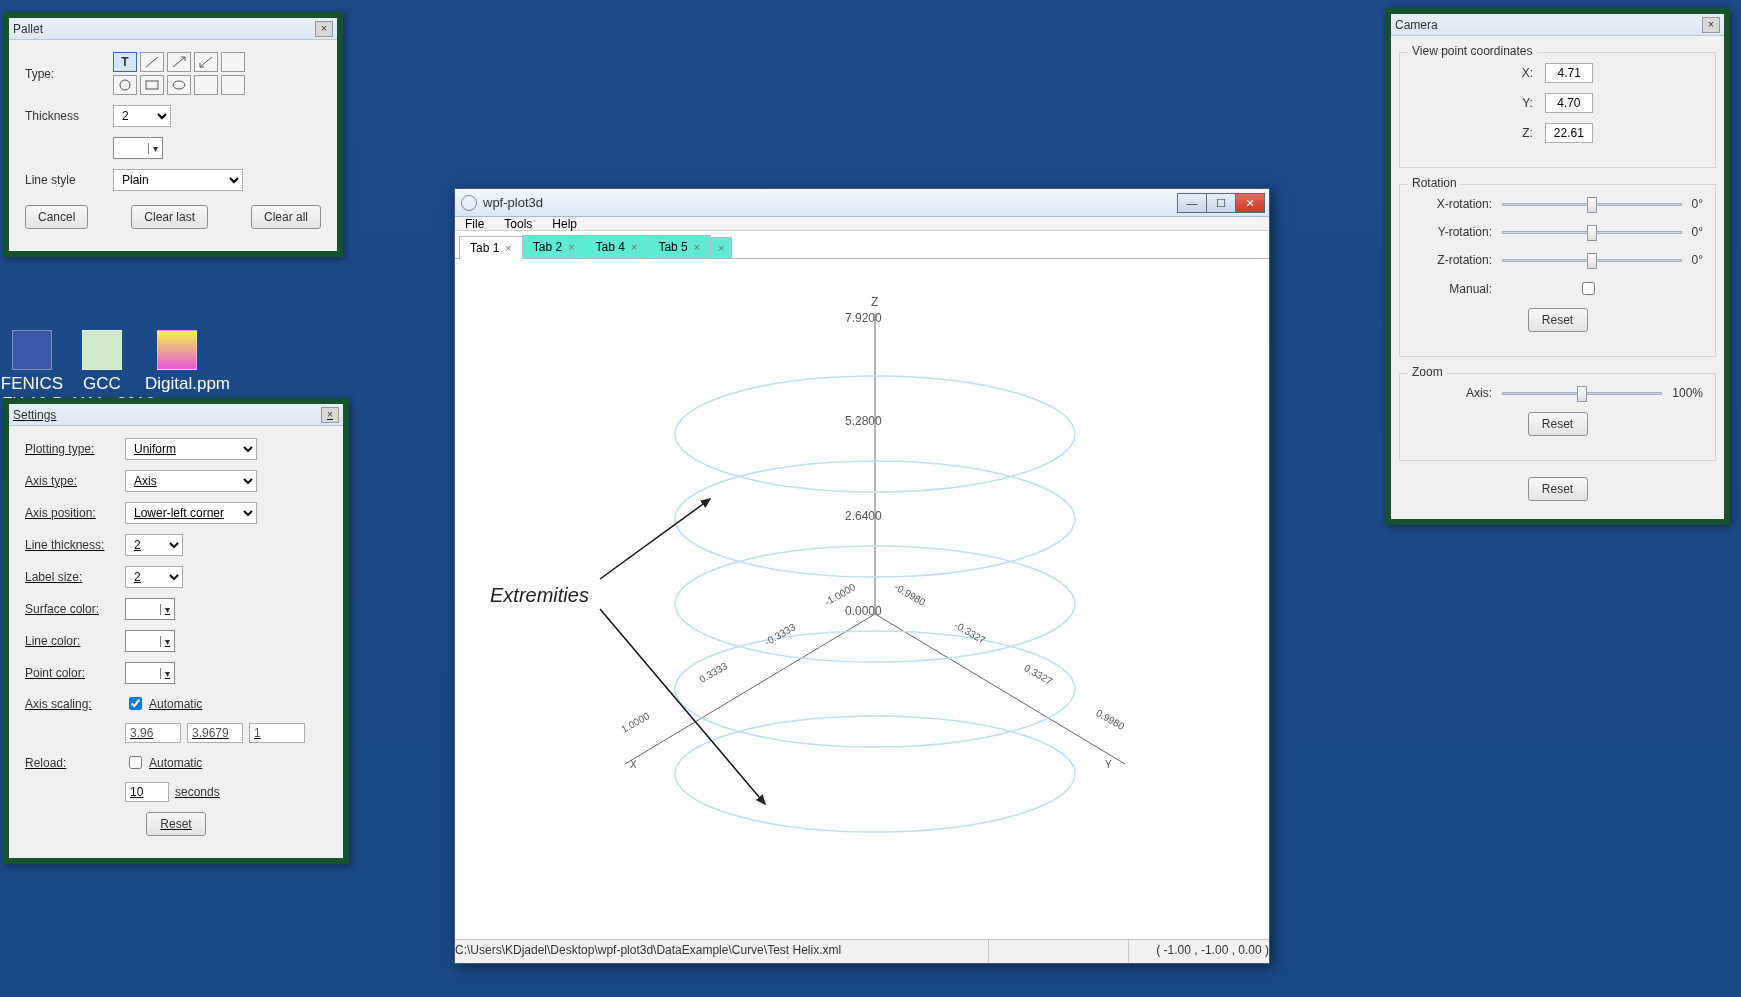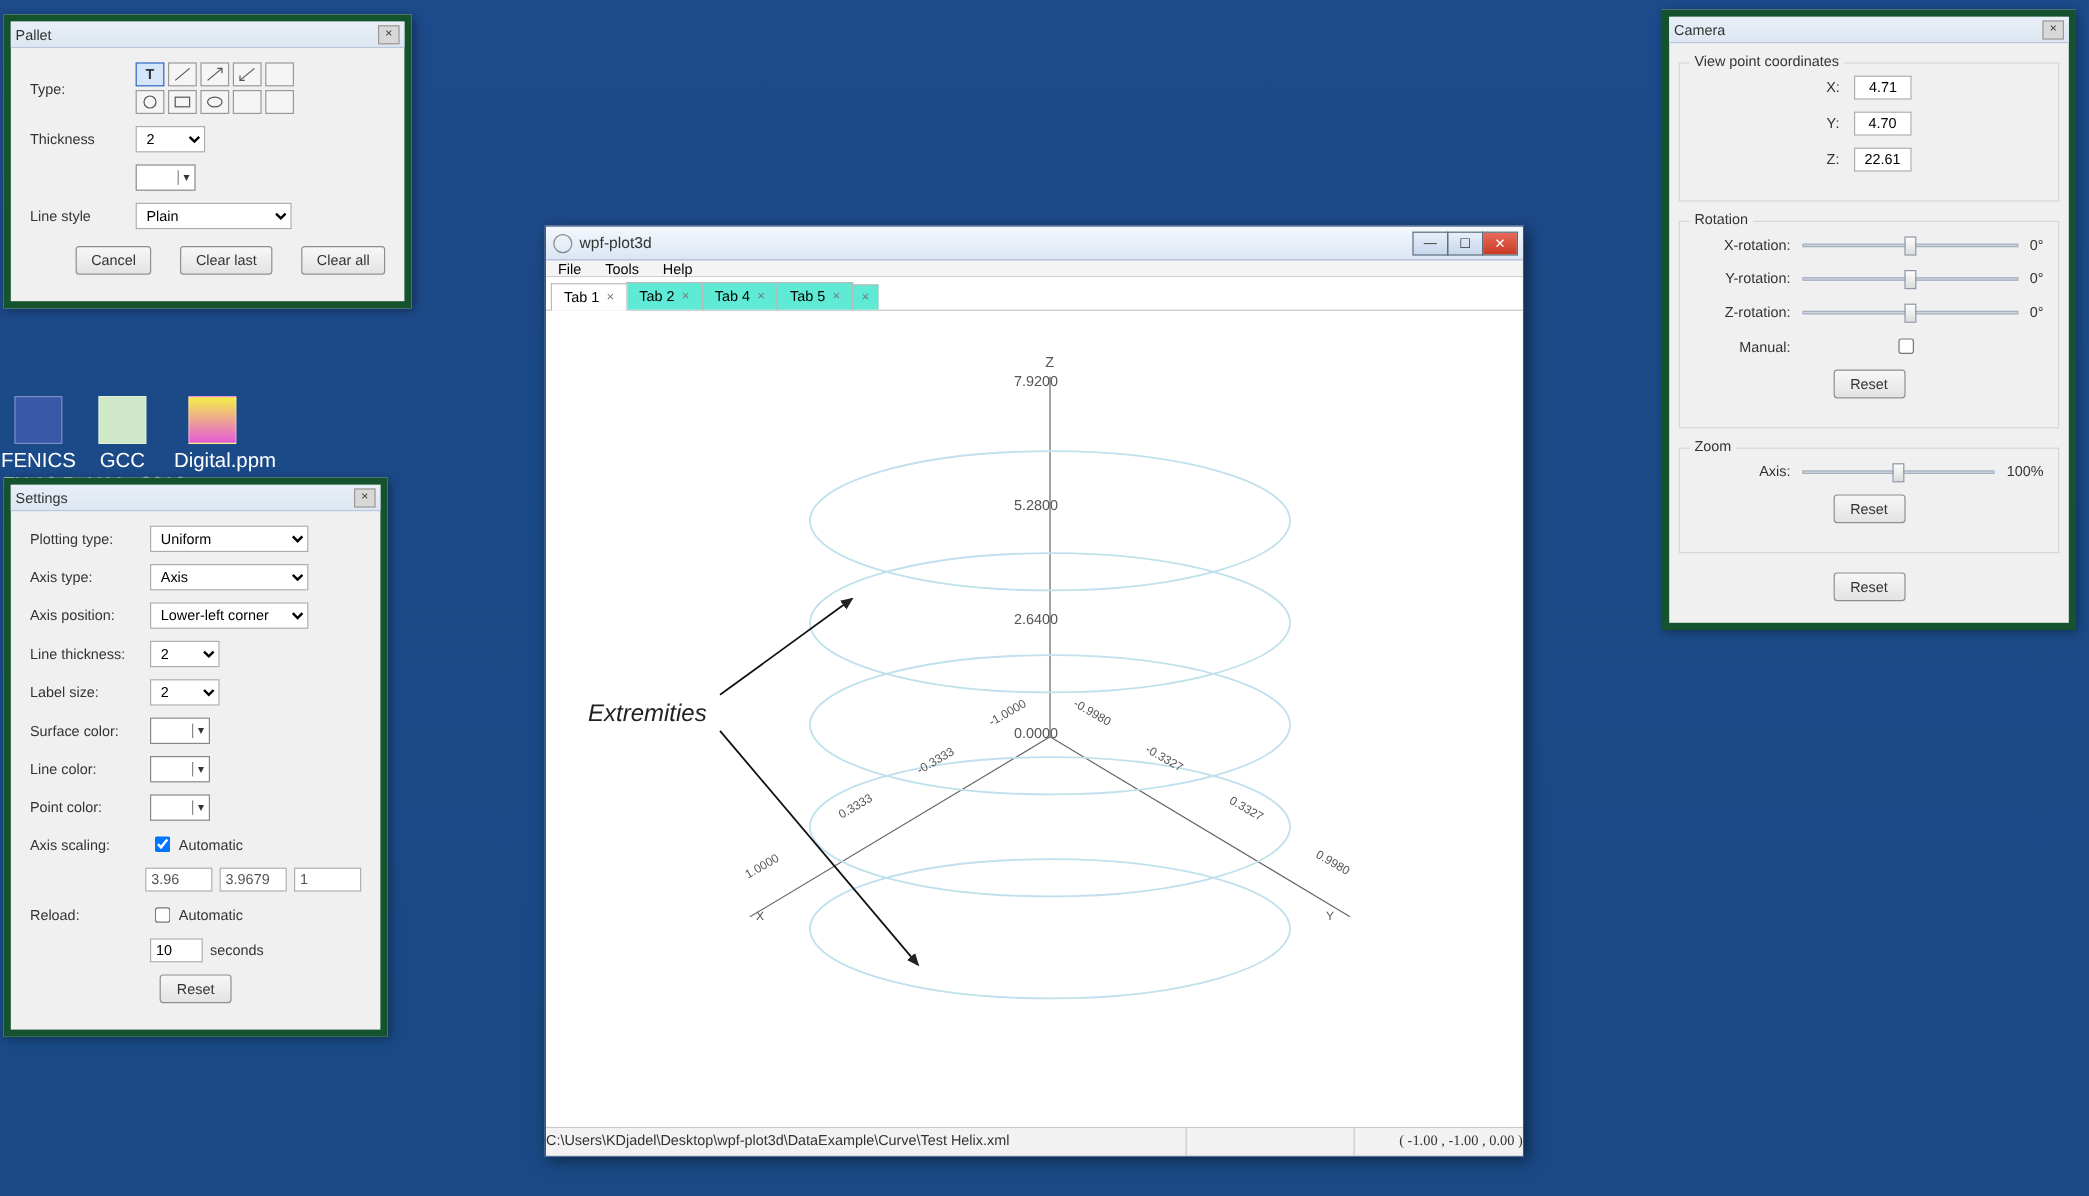--- a/index.html
+++ b/index.html
@@ -175,29 +175,29 @@
       <label class="l"></label>
       <div class="colorpick">
         <div class="sw" style="background:#000"></div>
           <div class="ar">▾</div>
       </div>
     </div>
     <div class="row">
       <label class="l">Line style</label>
       <select style="width:130px"><option>Plain</option></select>
     </div>
-    <div class="row" style="justify-content:flex-end; margin-top:14px;gap:24px;">
+    <div class="row" style="justify-content:space-between; margin-top:14px;gap:24px;">
       <span class="btn">Cancel</span>
       <span class="btn">Clear last</span>
       <span class="btn">Clear all</span>
     </div>
   </div>
 </div>
 
-<div class="window" style="left:3px; top:398px; width:320px;">
+<div class="window" style="left:3px; top:398px; width:346px;text-decoration:underline;">
   <div class="titlebar">
     <span>Settings</span>
     <span class="close">×</span>
   </div>
   <div class="body settings-body">
     <div class="row">
         <label class="l">Plotting type:</label>
       <select style="width:132px"><option>Uniform</option></select>
       </div>
     <div class="row">
@@ -341,21 +341,21 @@
 
     <div class="plotlabel" style="left:438px; top:330px; transform:rotate(30deg); font-size:10px;">-0.9980</div>
     <div class="plotlabel" style="left:498px; top:368px; transform:rotate(30deg); font-size:10px;">-0.3327</div>
     <div class="plotlabel" style="left:568px; top:410px; transform:rotate(30deg); font-size:10px;">0.3327</div>
     <div class="plotlabel" style="left:640px; top:455px; transform:rotate(30deg); font-size:10px;">0.9980</div>
     <div class="plotlabel" style="left:650px; top:500px; font-size:10px;">Y</div>
   </div>
   <div class="statusbar">
     <div class="cell" style="flex:1">C:\Users\KDjadel\Desktop\wpf-plot3d\DataExample\Curve\Test Helix.xml</div>
     <div class="cell" style="width:140px"></div>
-    <div class="cell" style="width:140px; border-right:none; text-align:right;font-family:Liberation Serif, serif;">( -1.00 , -1.00 , 0.00 )</div>
+    <div class="cell" style="width:140px; border-right:none; text-align:right;">( -1.00 , -1.00 , 0.00 )</div>
   </div>
 </div>
 
 <div class="window" style="left:1385px; top:8px; width:345px;">
   <div class="titlebar">
     <span>Camera</span>
     <span class="close">×</span>
   </div>
   <div class="body" style="padding:8px 4px;">
     <div class="group">

